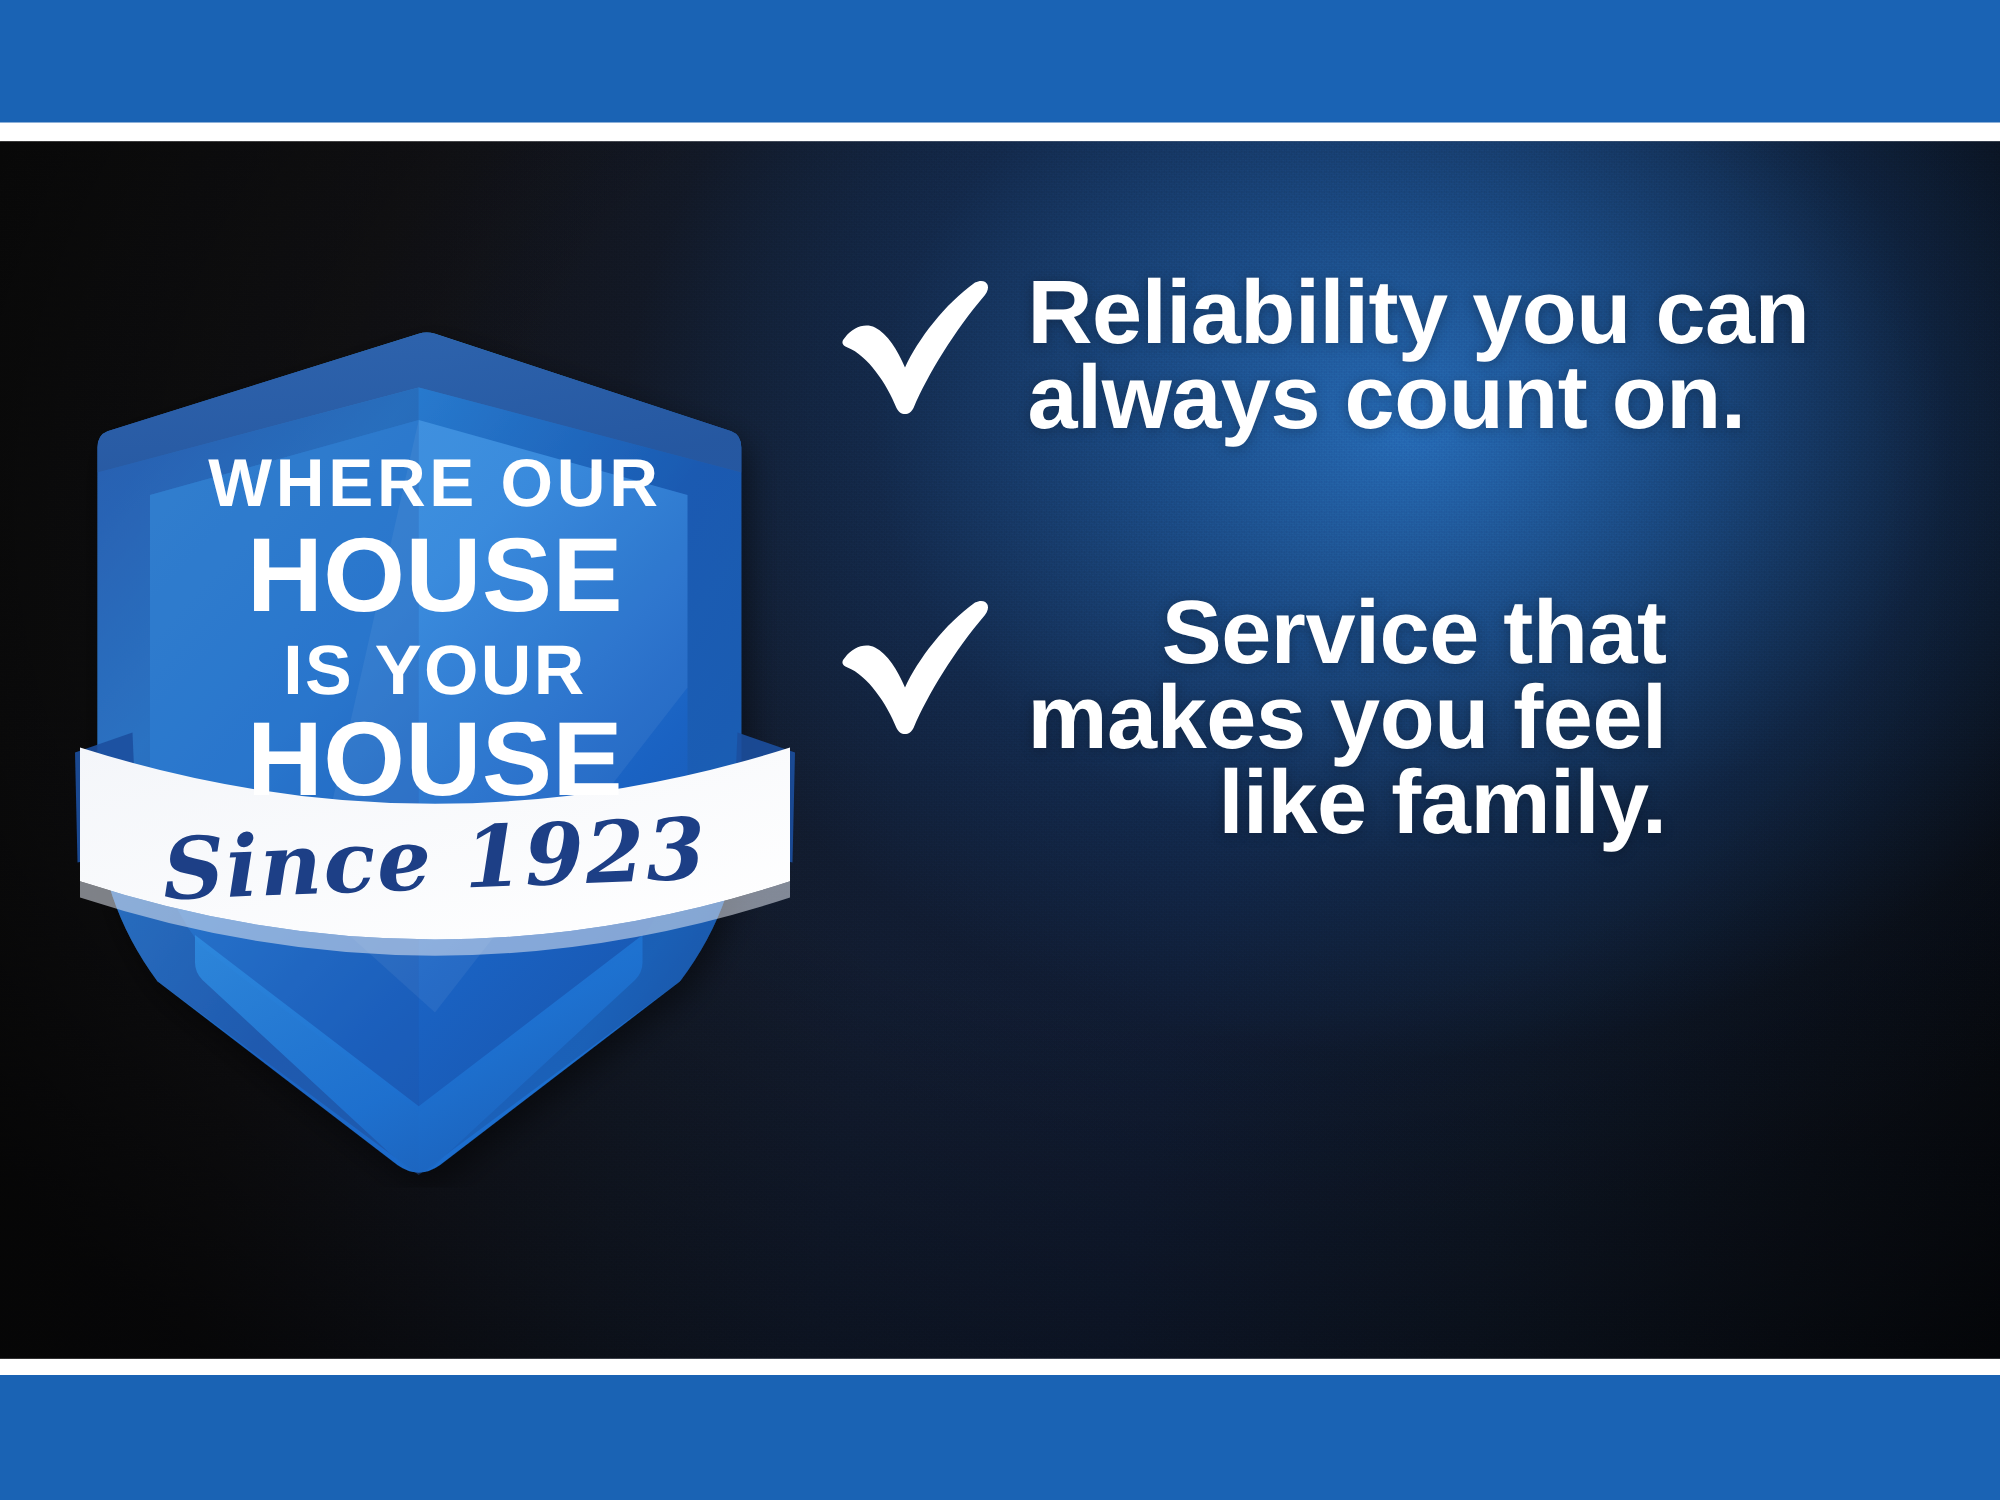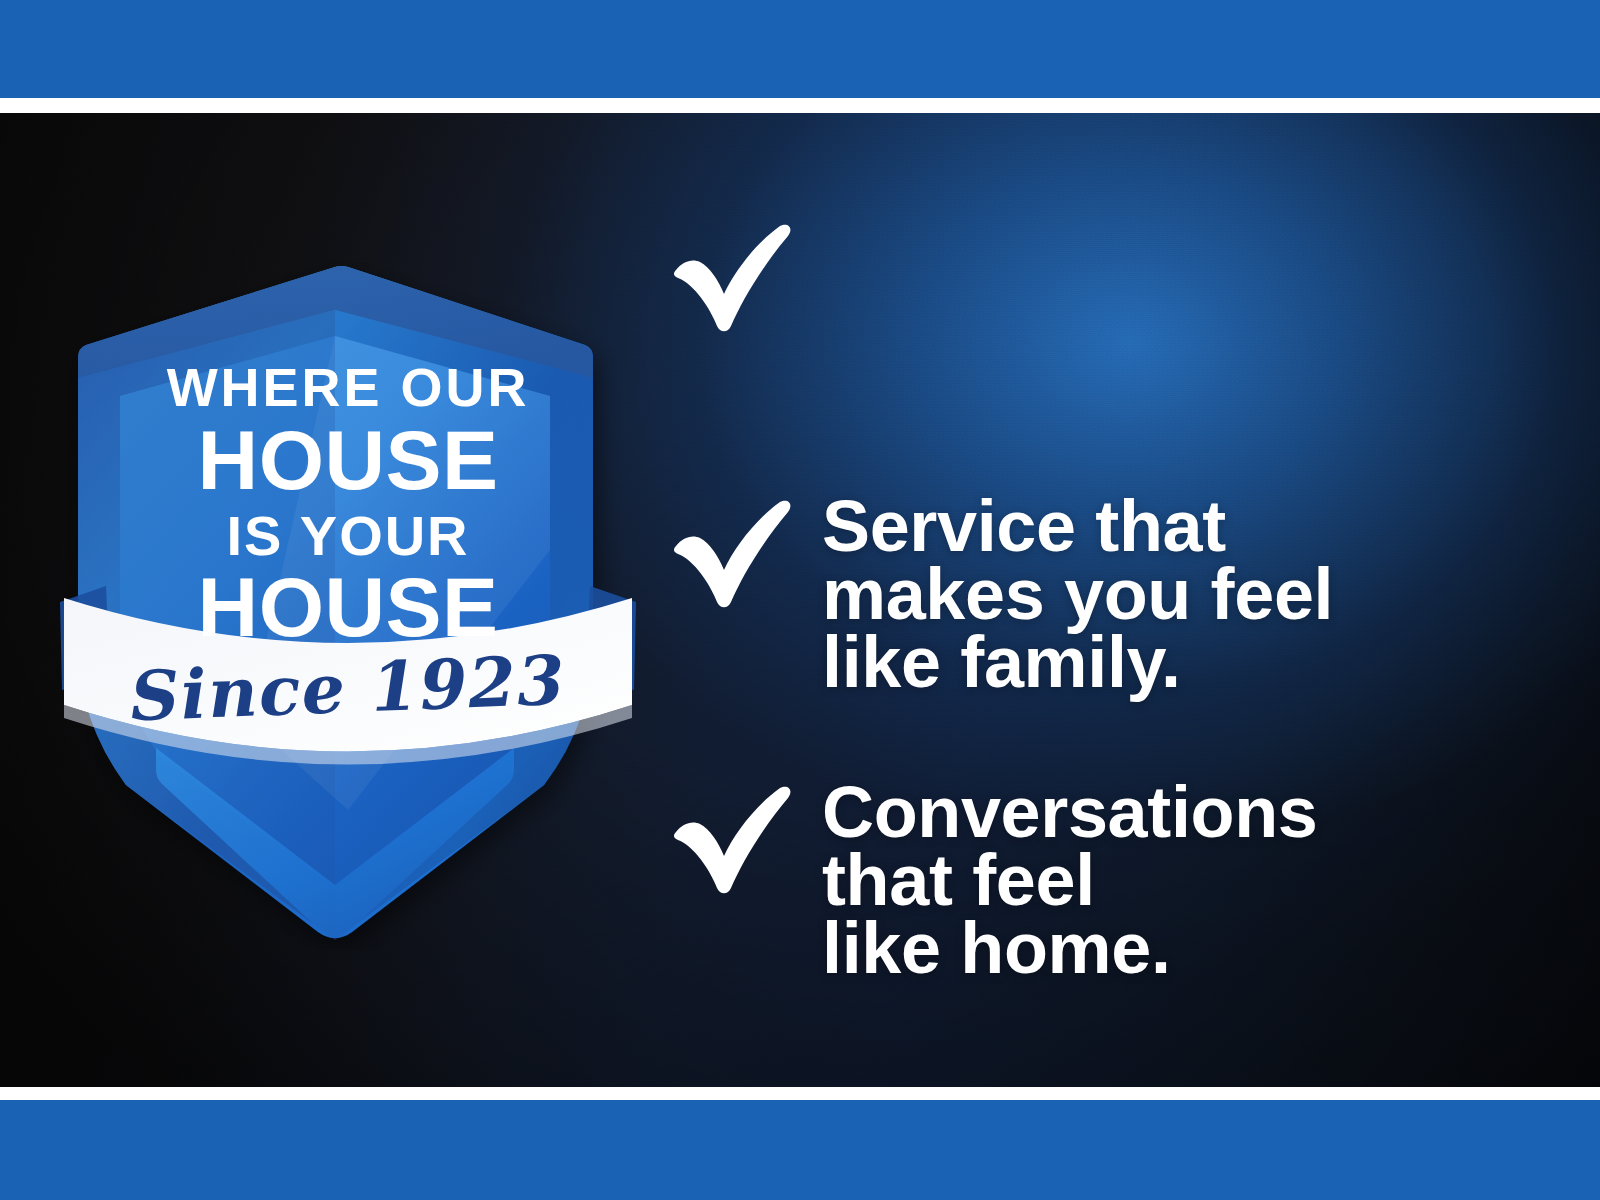--- a/index.html
+++ b/index.html
@@ -116,21 +116,21 @@
     width:900px; height:940px;
   }
   .bullet {
     position:absolute;
     left:0;
     display:flex;
     align-items:flex-start;
     gap:26px;
   }
   .bullet-1 { top:96px; }
-  .bullet-2 { top:372px; }
+  .bullet-2 { top:352px;text-align:right; }
   .bullet-3 { top:658px; }
 
   .check {
     flex:0 0 auto;
     width:128px; height:112px;
     margin-top:6px;
   }
   .check svg { display:block; }
 
   .bullet-text {
@@ -258,47 +258,36 @@
 
     <div class="bullet bullet-1">
       <span class="check">
         <svg width="128" height="112" viewBox="0 0 128 112" xmlns="http://www.w3.org/2000/svg">
           <path d="M8 48 C 14 40, 24 36, 32 40 C 42 45, 50 58, 56 72
                    C 66 50, 88 21, 112 4 C 120 0, 126 6, 120 14
                    C 96 42, 74 78, 63 104 C 60 111, 52 111, 49 104
                    C 42 86, 26 62, 10 56 C 5 54, 5 51, 8 48 Z" fill="#ffffff"></path>
         </svg>
       </span>
+      <span class="bullet-text">Reliability you can
+always count on.</span>
     </div>
 
     <div class="bullet bullet-2">
       <span class="check">
         <svg width="128" height="112" viewBox="0 0 128 112" xmlns="http://www.w3.org/2000/svg">
           <path d="M8 48 C 14 40, 24 36, 32 40 C 42 45, 50 58, 56 72
                    C 66 50, 88 21, 112 4 C 120 0, 126 6, 120 14
                    C 96 42, 74 78, 63 104 C 60 111, 52 111, 49 104
                    C 42 86, 26 62, 10 56 C 5 54, 5 51, 8 48 Z" fill="#ffffff"></path>
         </svg>
       </span>
       <span class="bullet-text">Service that
 makes you feel
 like family.</span>
     </div>
 
-    <div class="bullet bullet-3">
-      <span class="check">
-        <svg width="128" height="112" viewBox="0 0 128 112" xmlns="http://www.w3.org/2000/svg">
-          <path d="M8 48 C 14 40, 24 36, 32 40 C 42 45, 50 58, 56 72
-                   C 66 50, 88 21, 112 4 C 120 0, 126 6, 120 14
-                   C 96 42, 74 78, 63 104 C 60 111, 52 111, 49 104
-                   C 42 86, 26 62, 10 56 C 5 54, 5 51, 8 48 Z" fill="#ffffff"></path>
-        </svg>
-      </span>
-      <span class="bullet-text">Conversations
-that feel
-like home.</span>
-    </div>
 
   </div>
 
   <div class="bar bar-bottom"></div>
 
 </div>
 
 </body></html>

